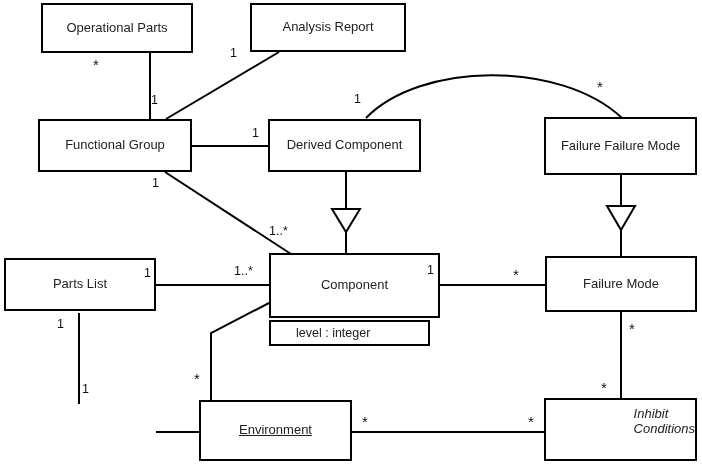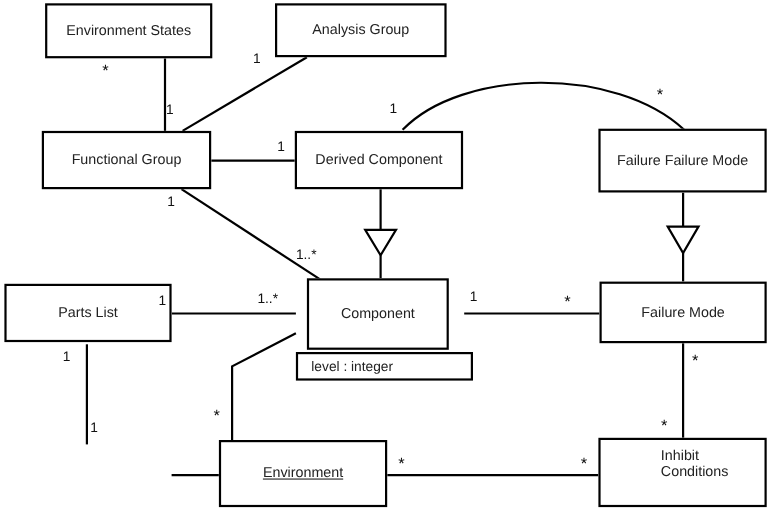--- a/index.html
+++ b/index.html
@@ -19,29 +19,30 @@
     align-items:center;
     justify-content:center;
     font-size:13px;
     color:#222222;
     line-height:1.15;
     text-align:center;
     z-index:3;
   }
   .uml-box.attr{
     justify-content:flex-start;
-    padding-left:12px;
+    padding-left:25px;
     font-size:12.5px;
     text-align:right;
   }
   .uml-box.two-line{
-    justify-content:center;
+    justify-content:flex-end;
     padding-left:22px;
     text-align:left;
     white-space:pre-line;
+    font-style:italic;
   }
   .mult{
     position:absolute;
     font-size:12.5px;
     color:#111111;
     z-index:5;
     white-space:nowrap;
   }
   .mult.star{font-size:15px;line-height:10px;}
   svg.edges{
@@ -96,44 +97,44 @@
     <line x1="621" y1="312" x2="621" y2="398"></line>
 
     <polyline points="211,400 211,333 269,303"></polyline>
 
     <line x1="156" y1="432" x2="199" y2="432"></line>
 
     <line x1="352" y1="432" x2="544" y2="432"></line>
   </svg>
 
   <div class="uml-box" style="left:41px;top:3px;width:152px;height:50px;">
-    <span>Environment States</span>
+    <span>Operational Parts</span>
   </div>
 
   <div class="uml-box" style="left:250px;top:3px;width:156px;height:49px;">
-    <span>Analysis Group</span>
+    <span>Analysis Report</span>
   </div>
 
   <div class="uml-box" style="left:38px;top:119px;width:154px;height:53px;">
     <span>Functional Group</span>
   </div>
 
   <div class="uml-box" style="left:268px;top:119px;width:153px;height:53px;">
     <span>Derived Component</span>
   </div>
 
   <div class="uml-box" style="left:544px;top:117px;width:153px;height:58px;">
     <span>Failure Failure Mode</span>
   </div>
 
   <div class="uml-box" style="left:4px;top:258px;width:152px;height:53px;text-align:center;">
     <span>Parts List</span>
   </div>
 
-  <div class="uml-box" style="left:269px;top:253px;width:129px;height:65px;margin-left:10px;">
+  <div class="uml-box" style="left:269px;top:253px;width:171px;height:65px;">
     <span>Component</span>
   </div>
 
   <div class="uml-box attr" style="left:269px;top:320px;width:161px;height:26px;">
     <span>level : integer</span>
   </div>
 
   <div class="uml-box" style="left:545px;top:256px;width:152px;height:56px;">
     <span>Failure Mode</span>
   </div>

